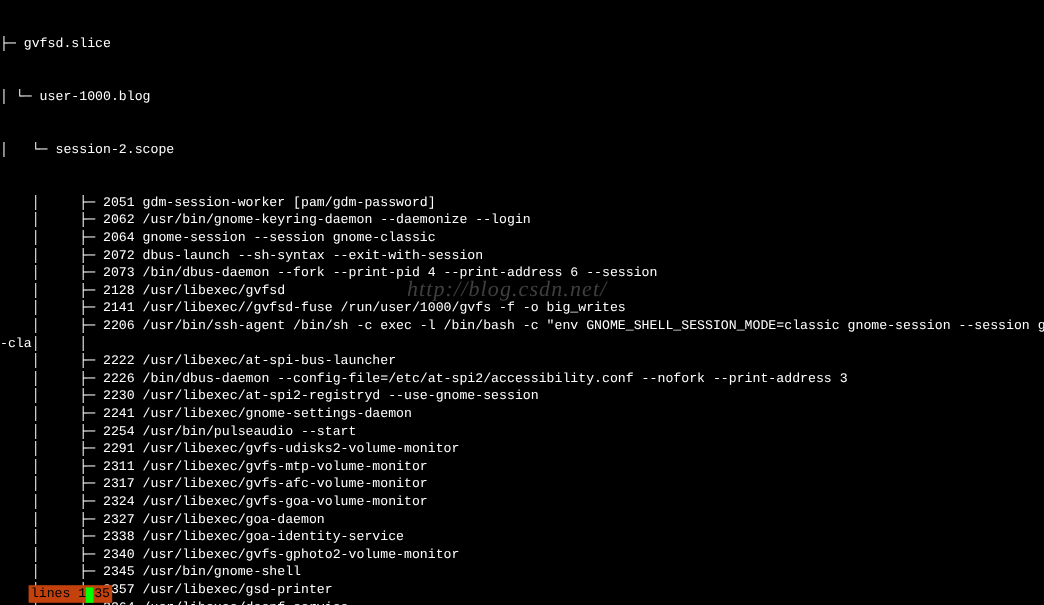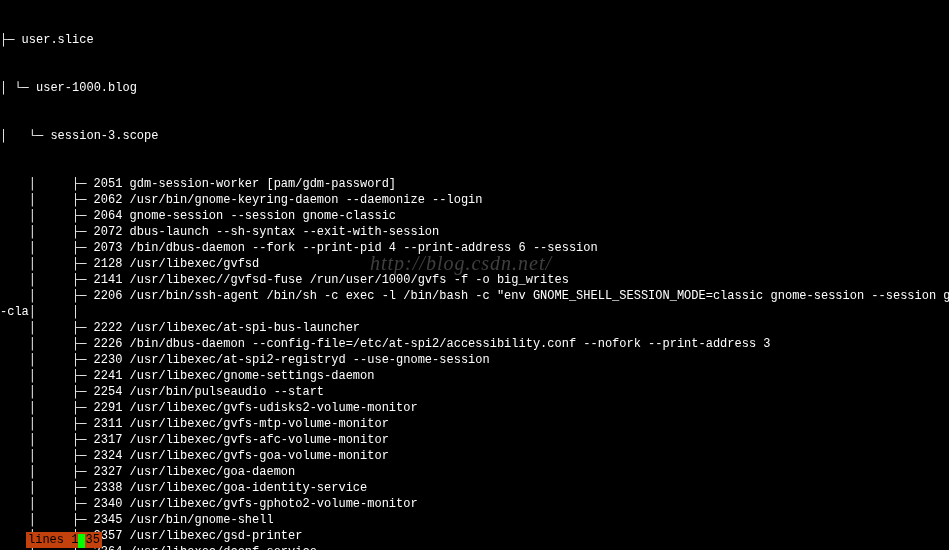--- a/index.html
+++ b/index.html
@@ -46,23 +46,23 @@
     pointer-events: none;
     text-align: right;
   }
 </style>
 </head>
 <body>
 
 
 
 <div class="term">
-  <div class="line"><span>├─ </span><span>user.slice</span></div>
+  <div class="line"><span>├─ </span><span>gvfsd.slice</span></div>
   <div class="line"><span>│ └─ </span><span>user-1000.blog</span></div>
-  <div class="line"><span>│   └─ </span><span>session-3.scope</span></div>
+  <div class="line"><span>│   └─ </span><span>session-2.scope</span></div>
   <div id="process-list"><div class="line">    │     ├─ 2051 gdm-session-worker [pam/gdm-password]</div><div class="line">    │     ├─ 2062 /usr/bin/gnome-keyring-daemon --daemonize --login</div><div class="line">    │     ├─ 2064 gnome-session --session gnome-classic</div><div class="line">    │     ├─ 2072 dbus-launch --sh-syntax --exit-with-session</div><div class="line">    │     ├─ 2073 /bin/dbus-daemon --fork --print-pid 4 --print-address 6 --session</div><div class="line">    │     ├─ 2128 /usr/libexec/gvfsd</div><div class="line">    │     ├─ 2141 /usr/libexec//gvfsd-fuse /run/user/1000/gvfs -f -o big_writes</div><div class="line">    │     ├─ 2206 /usr/bin/ssh-agent /bin/sh -c exec -l /bin/bash -c "env GNOME_SHELL_SESSION_MODE=classic gnome-session --session gnome</div><div class="line">-cla│     │</div><div class="line">    │     ├─ 2222 /usr/libexec/at-spi-bus-launcher</div><div class="line">    │     ├─ 2226 /bin/dbus-daemon --config-file=/etc/at-spi2/accessibility.conf --nofork --print-address 3</div><div class="line">    │     ├─ 2230 /usr/libexec/at-spi2-registryd --use-gnome-session</div><div class="line">    │     ├─ 2241 /usr/libexec/gnome-settings-daemon</div><div class="line">    │     ├─ 2254 /usr/bin/pulseaudio --start</div><div class="line">    │     ├─ 2291 /usr/libexec/gvfs-udisks2-volume-monitor</div><div class="line">    │     ├─ 2311 /usr/libexec/gvfs-mtp-volume-monitor</div><div class="line">    │     ├─ 2317 /usr/libexec/gvfs-afc-volume-monitor</div><div class="line">    │     ├─ 2324 /usr/libexec/gvfs-goa-volume-monitor</div><div class="line">    │     ├─ 2327 /usr/libexec/goa-daemon</div><div class="line">    │     ├─ 2338 /usr/libexec/goa-identity-service</div><div class="line">    │     ├─ 2340 /usr/libexec/gvfs-gphoto2-volume-monitor</div><div class="line">    │     ├─ 2345 /usr/bin/gnome-shell</div><div class="line">    │     ├─ 2357 /usr/libexec/gsd-printer</div><div class="line">    │     ├─ 2364 /usr/libexec/dconf-service</div></div>
 </div>
 
 <div class="watermark">http://blog.csdn.net/</div>
 
 <span class="status"><span>lines 1-35</span></span><span class="cursor" style="position:absolute;bottom:2px;left:78px;"></span>
 
 
 
 

